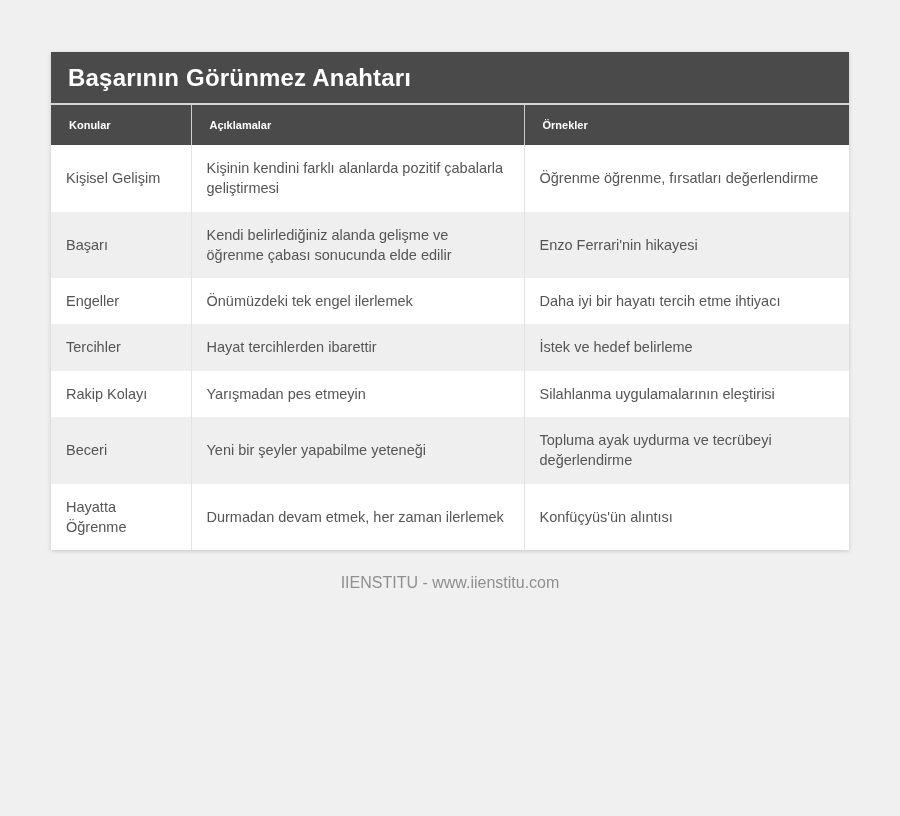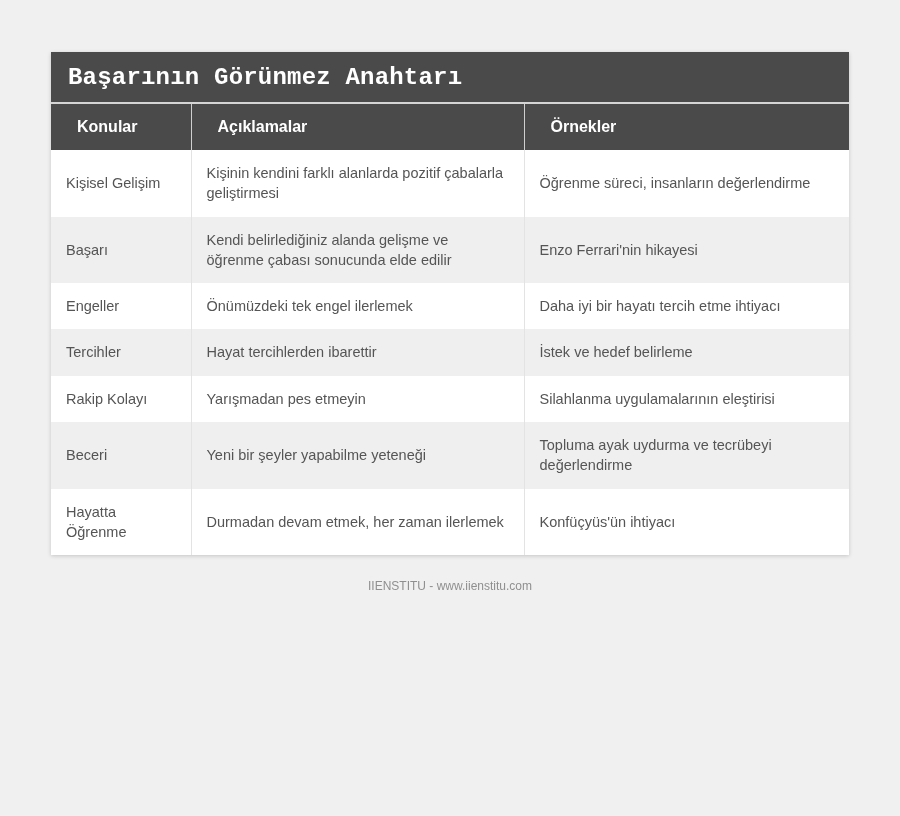--- a/index.html
+++ b/index.html
@@ -29,59 +29,58 @@
     box-shadow: 0 1px 4px rgba(0,0,0,0.18);
   }
   .title-bar {
     background: var(--header-bg);
     color: var(--header-text);
     font-size: 24px;
     font-weight: bold;
     padding: 12px 17px 11px 17px;
     border-bottom: 2px solid var(--title-divider);
     letter-spacing: 0.2px;
-    font-family: Liberation Mono, monospace;
   }
   table.content-table {
     width: 100%;
     border-collapse: collapse;
     table-layout: fixed;
   }
   table.content-table col.c-topic   { width: 140px; }
   table.content-table col.c-desc    { width: 333px; }
   table.content-table col.c-example { width: 325px; }
   table.content-table th {
     background: var(--header-bg);
     color: var(--header-text);
-    font-size: 16px;
+    font-size: 11px;
     font-weight: bold;
     text-align: left;
     vertical-align: middle;
-    padding: 14px 26px;
+    padding: 14px 18px;
   }
   table.content-table th + th {
     border-left: 1px solid var(--header-divider);
   }
   table.content-table td {
     font-size: 14.5px;
     line-height: 1.4;
     color: var(--cell-text);
     vertical-align: middle;
     padding: 13px 15px;
     word-wrap: break-word;
   }
   table.content-table td + td {
     border-left: 1px solid var(--col-divider);
   }
   table.content-table tbody tr:nth-child(odd)  { background: var(--row-bg); }
   table.content-table tbody tr:nth-child(even) { background: var(--row-alt-bg); }
   .footer {
     text-align: center;
     margin-top: 24px;
-    font-size: 12px;
+    font-size: 16px;
     color: var(--footer-text);
   }
 </style>
 </head>
 <body>
 
 <div class="card">
   <div class="title-bar">Başarının Görünmez Anahtarı</div>
 
   <table class="content-table">
@@ -94,21 +93,21 @@
       <tr>
         <th>Konular</th>
         <th>Açıklamalar</th>
         <th>Örnekler</th>
       </tr>
     </thead>
     <tbody>
         <tr>
           <td>Kişisel Gelişim</td>
           <td>Kişinin kendini farklı alanlarda pozitif çabalarla geliştirmesi</td>
-          <td>Öğrenme süreci, insanların değerlendirme</td>
+          <td>Öğrenme öğrenme, fırsatları değerlendirme</td>
         </tr>
         <tr>
           <td>Başarı</td>
           <td>Kendi belirlediğiniz alanda gelişme ve öğrenme çabası sonucunda elde edilir</td>
           <td>Enzo Ferrari'nin hikayesi</td>
         </tr>
         <tr>
           <td>Engeller</td>
           <td>Önümüzdeki tek engel ilerlemek</td>
           <td>Daha iyi bir hayatı tercih etme ihtiyacı</td>
@@ -124,19 +123,19 @@
           <td>Silahlanma uygulamalarının eleştirisi</td>
         </tr>
         <tr>
           <td>Beceri</td>
           <td>Yeni bir şeyler yapabilme yeteneği</td>
           <td>Topluma ayak uydurma ve tecrübeyi değerlendirme</td>
         </tr>
         <tr>
           <td>Hayatta Öğrenme</td>
           <td>Durmadan devam etmek, her zaman ilerlemek</td>
-          <td>Konfüçyüs'ün ihtiyacı</td>
+          <td>Konfüçyüs'ün alıntısı</td>
         </tr>
       </tbody>
   </table>
 </div>
 
 <div class="footer">IIENSTITU - www.iienstitu.com</div>
 
 </body></html>

